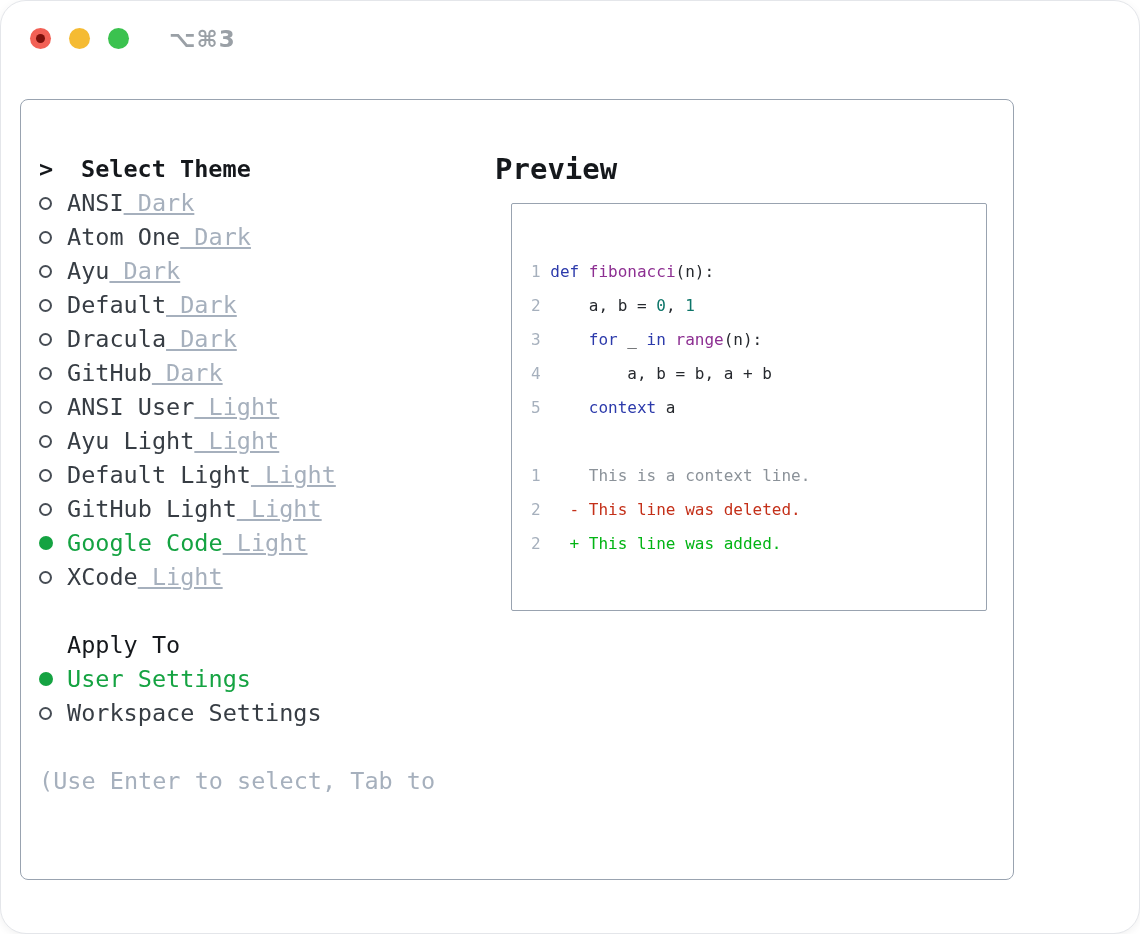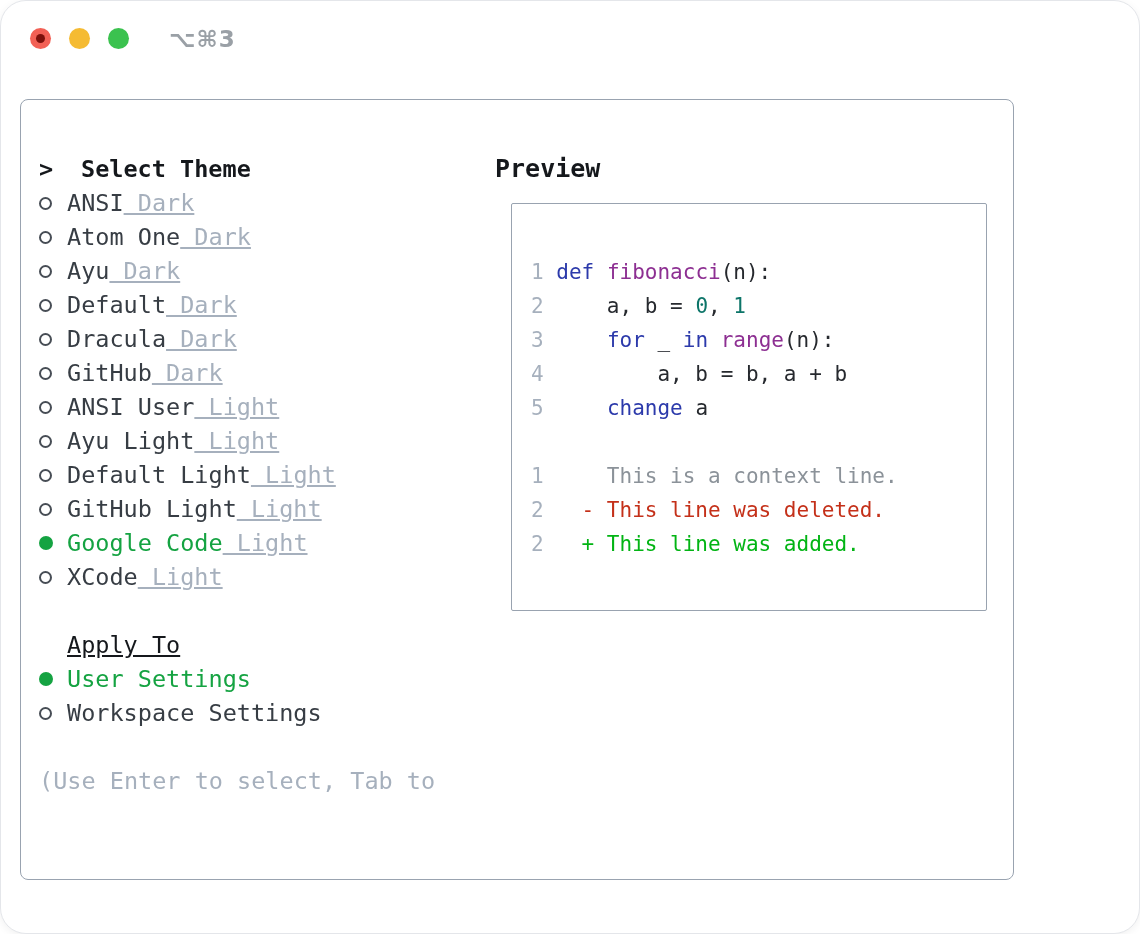--- a/index.html
+++ b/index.html
@@ -47,37 +47,37 @@
   }
   .row{height:34px;line-height:34px;display:flex;align-items:center;
        font-size:23.5px;white-space:pre;}
   
   .left{position:absolute;left:18px;top:52px;width:440px;}
   .bullet{width:28px;display:flex;align-items:center;flex:0 0 28px;}
   .pointer{font-weight:bold;color:var(--ink);font-size:23.5px;display:block;width:28px;}
   .dot{width:13px;height:13px;border-radius:50%;border:2px solid #474d55;}
   .dot.sel{width:14px;height:14px;background:var(--green);border-color:var(--green);}
   .hdr{font-weight:bold;color:var(--ink);margin-left:14px;}
-  .apply-hdr{color:var(--ink);text-decoration:underline;}
+  .apply-hdr{color:var(--ink);}
   .item-name{color:var(--item);}
   .item-name.sel{color:var(--green);}
   .item-variant{color:var(--muted);text-decoration:underline;}
   .spacer{height:34px;}
   .hint-line{height:34px;line-height:34px;font-size:23.5px;color:var(--muted);white-space:pre;}
   
   .preview-title{
     position:absolute;left:474px;top:52px;height:34px;line-height:34px;
-    font-size:25px;font-weight:bold;color:var(--ink);
+    font-size:29px;font-weight:bold;color:var(--ink);
   }
   .preview-box{
     position:absolute;left:490px;top:103px;width:476px;height:408px;
     border:1.5px solid var(--border);border-radius:2px;background:#fff;
   }
   .code{position:absolute;left:19px;top:51px;}
-  .codeline{height:34px;line-height:34px;font-size:21px;white-space:pre;}
+  .codeline{height:34px;line-height:34px;font-size:16px;white-space:pre;}
   .tok-ln{color:var(--muted);}
   .tok-kw{color:var(--kw);}
   .tok-fn{color:var(--fn);}
   .tok-num{color:var(--num);}
   .tok-code{color:var(--code);}
   .tok-ctx{color:var(--ctx);}
   .tok-del{color:var(--del);}
   .tok-add{color:var(--add);}
 </style>
 </head>
@@ -135,21 +135,21 @@
     </div>
 
     <div class="preview-title">Preview</div>
 
     <div class="preview-box">
       <div class="code" id="code-preview">
           <div class="codeline"><span class="tok-ln">1 </span><span class="tok-kw">def</span><span class="tok-code"> </span><span class="tok-fn">fibonacci</span><span class="tok-code">(n):</span></div>
           <div class="codeline"><span class="tok-ln">2 </span><span class="tok-code">    a, b = </span><span class="tok-num">0</span><span class="tok-code">, </span><span class="tok-num">1</span></div>
           <div class="codeline"><span class="tok-ln">3 </span><span class="tok-code">    </span><span class="tok-kw">for</span><span class="tok-code"> _ </span><span class="tok-kw">in</span><span class="tok-code"> </span><span class="tok-fn">range</span><span class="tok-code">(n):</span></div>
           <div class="codeline"><span class="tok-ln">4 </span><span class="tok-code">        a, b = b, a + b</span></div>
-          <div class="codeline"><span class="tok-ln">5 </span><span class="tok-code">    </span><span class="tok-kw">change</span><span class="tok-code"> a</span></div>
+          <div class="codeline"><span class="tok-ln">5 </span><span class="tok-code">    </span><span class="tok-kw">context</span><span class="tok-code"> a</span></div>
           <div class="codeline"></div>
           <div class="codeline"><span class="tok-ln">1 </span><span class="tok-ctx">    This is a context line.</span></div>
           <div class="codeline"><span class="tok-ln">2 </span><span class="tok-del">  - This line was deleted.</span></div>
           <div class="codeline"><span class="tok-ln">2 </span><span class="tok-add">  + This line was added.</span></div>
         </div>
     </div>
   </div>
 </div>
 
 </body></html>

